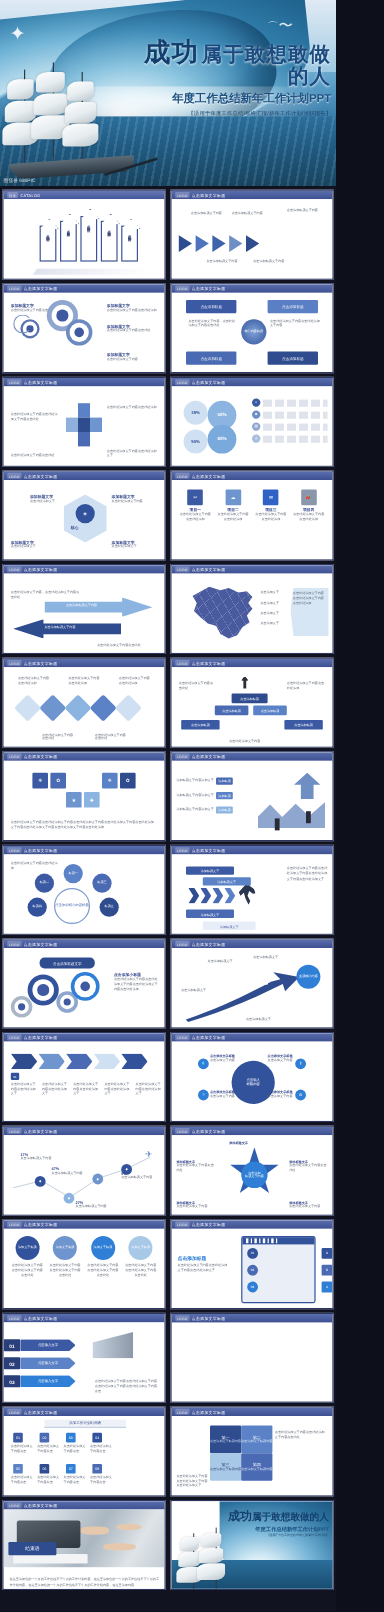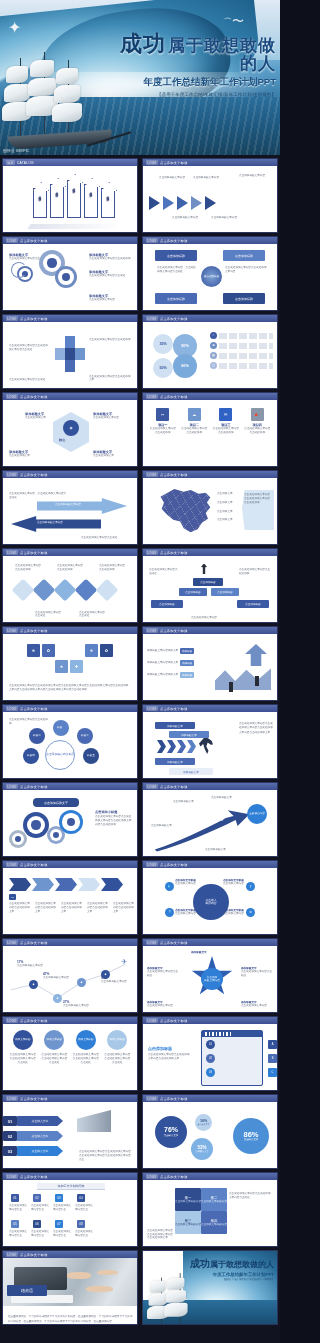--- a/index.html
+++ b/index.html
@@ -761,38 +761,20 @@
         <div style="position:absolute;right:26px;top:8px;width:34px;height:22px;background:linear-gradient(90deg,#c9d3e0,#8b98a8);clip-path:polygon(0 40%,100% 0,100% 100%,0 100%);"></div>
         <div class="tx" style="position:absolute;right:4px;bottom:8px;width:54px;line-height:1.6;">点击此处添加文字内容点击此处添加文字内容点击此处添加文字内容点击此处添加文字内容点击</div>
       </div>
     </div>
 
     <div class="thumb">
       <div class="bar">
           <span class="logo">LOGO</span>
           <span class="ttl">点击添加文字标题</span>
         </div>
-      <div class="body">
-        <div class="circ" style="position:absolute;left:12px;top:14px;width:32px;height:32px;background:#33529c;flex-direction:column;">
-          <span style="font-size:7px;font-weight:bold;">76%</span>
-            <span style="font-size:2.4px;">点击输入文字</span>
-          </div>
-        <div class="circ" style="position:absolute;right:8px;top:16px;width:36px;height:36px;background:#4b90d6;flex-direction:column;">
-          <span style="font-size:7.5px;font-weight:bold;">86%</span>
-            <span style="font-size:2.4px;">点击输入文字</span>
-          </div>
-        <div class="circ" style="position:absolute;left:48px;top:36px;width:22px;height:22px;background:#7fb2e4;flex-direction:column;">
-          <span style="font-size:4.5px;font-weight:bold;">53%</span>
-            <span style="font-size:2.2px;">点击输入文字</span>
-          </div>
-        <div class="circ" style="position:absolute;left:52px;top:12px;width:17px;height:17px;background:#b9d3ec;color:#2f4c8f;flex-direction:column;">
-          <span style="font-size:3.6px;font-weight:bold;">16%</span>
-            <span style="font-size:2px;">点击输入文字</span>
-          </div>
-      </div>
     </div>
 
     <div class="thumb">
       <div class="bar">
           <span class="logo">LOGO</span>
           <span class="ttl">点击添加文字标题</span>
         </div>
       <div class="body">
         <div style="position:absolute;left:34px;top:3px;width:68px;height:7px;background:#eef2f8;border-bottom:1px solid #c5d0e2;display:flex;align-items:center;justify-content:center;font-size:3px;color:#3a4d8f;">添加工作计划时间表</div>
         <div style="position:absolute;left:8px;top:14px;display:flex;gap:14px;">

